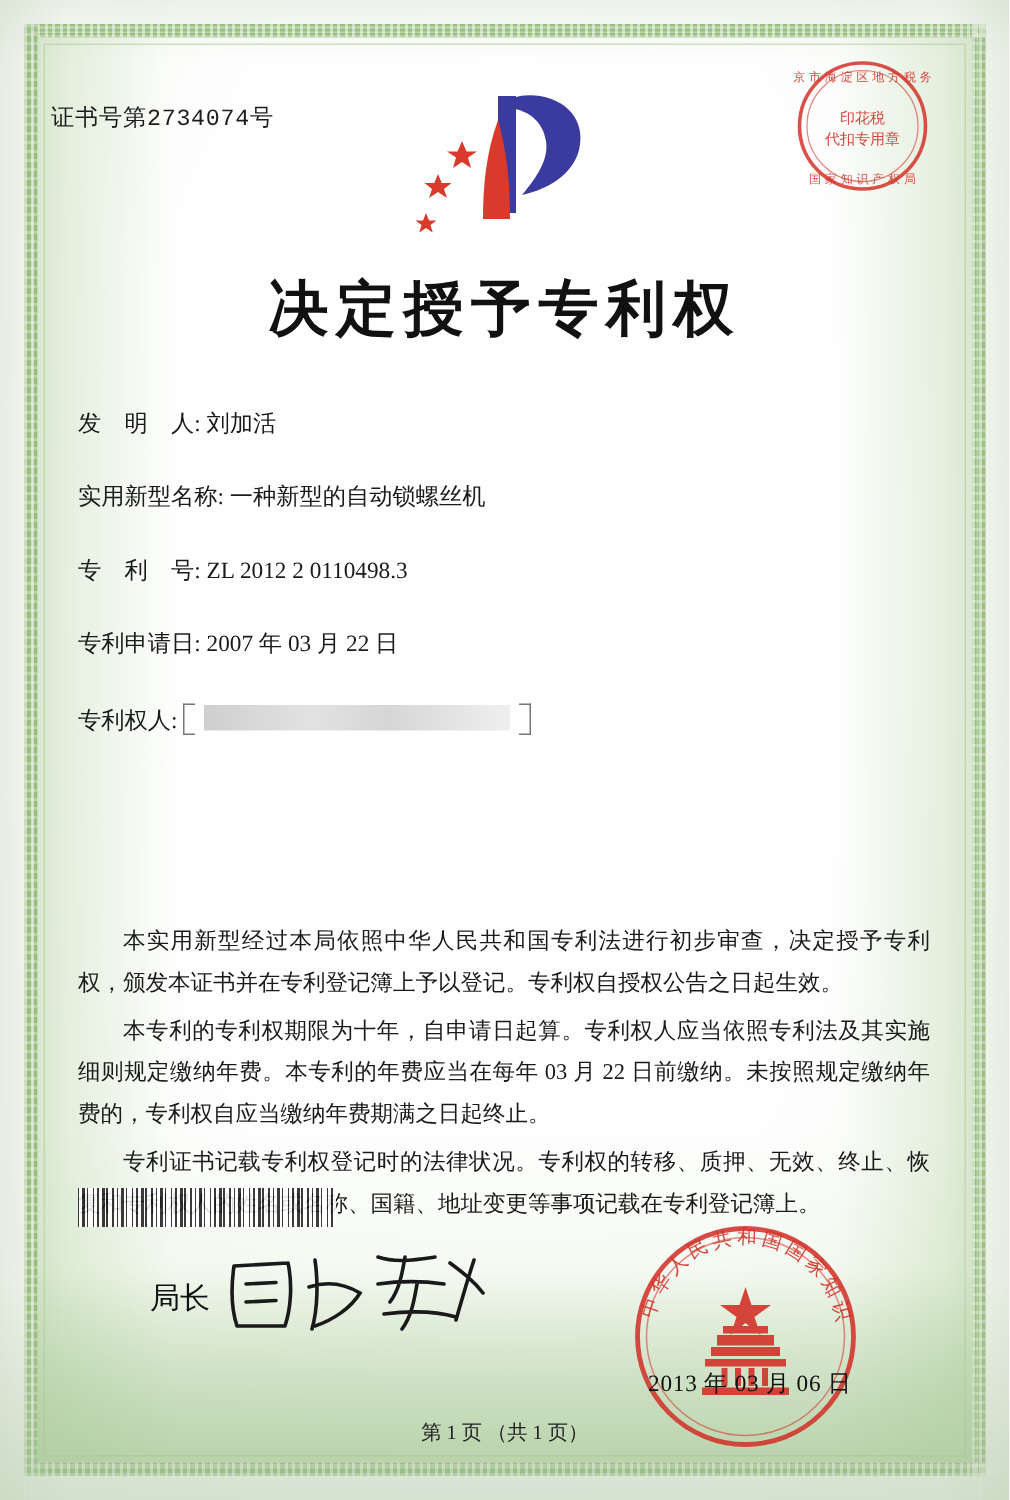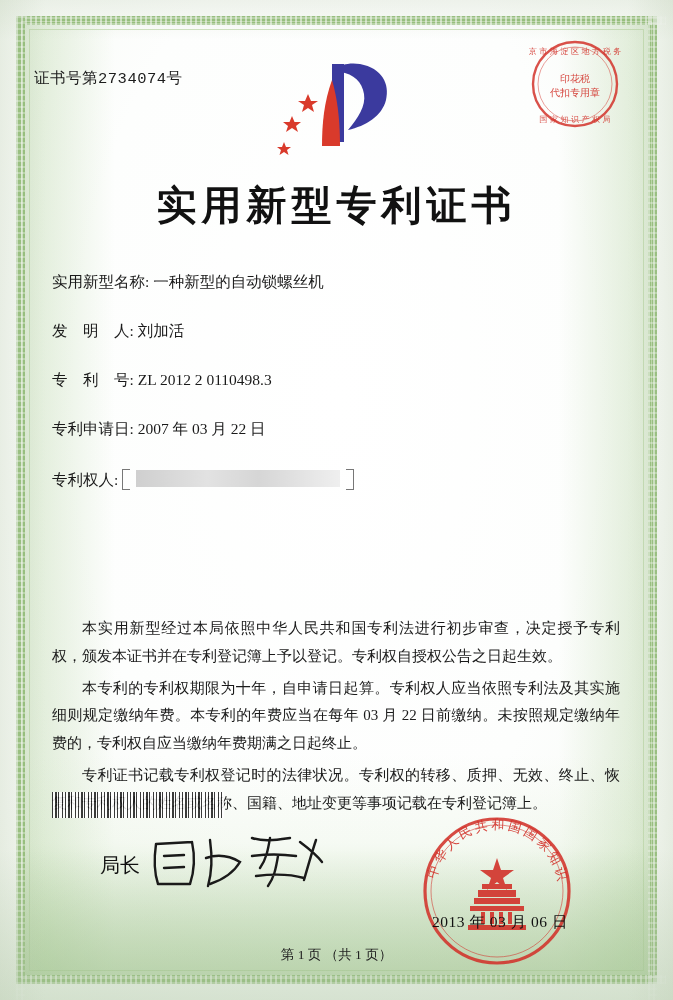--- a/index.html
+++ b/index.html
@@ -295,30 +295,30 @@
         <text x="46" y="16" text-anchor="middle">北 京 市 海 淀 区 地 方 税 务 局</text>
       </g>
       <text x="46" y="44" text-anchor="middle" fill="#d2322a" font-size="10" font-family="DejaVu Serif, serif" opacity="0.9">印花税</text>
       <text x="46" y="58" text-anchor="middle" fill="#d2322a" font-size="10" font-family="DejaVu Serif, serif" opacity="0.9">代扣专用章</text>
       <g fill="#d2322a" opacity="0.85" font-family="DejaVu Serif, serif" font-size="8">
         <text x="46" y="84" text-anchor="middle">国 家 知 识 产 权 局</text>
       </g>
     </svg>
   </div>
 
-  <div class="title">实用新型专利证书</div>
+  <div class="title">决定授予专利权</div>
 
   <div class="fields">
+    <div class="field">
+      <span class="lbl">发　明　人:</span>
+      <span class="val">刘加活</span>
+    </div>
     <div class="field">
       <span class="lbl">实用新型名称:</span>
       <span class="val">一种新型的自动锁螺丝机</span>
-    </div>
-    <div class="field">
-      <span class="lbl">发　明　人:</span>
-      <span class="val">刘加活</span>
     </div>
     <div class="field">
       <span class="lbl">专　利　号:</span>
       <span class="val">ZL 2012 2 0110498.3</span>
     </div>
     <div class="field">
       <span class="lbl">专利申请日:</span>
       <span class="val">2007 年 03 月 22 日</span>
     </div>
     <div class="field">

